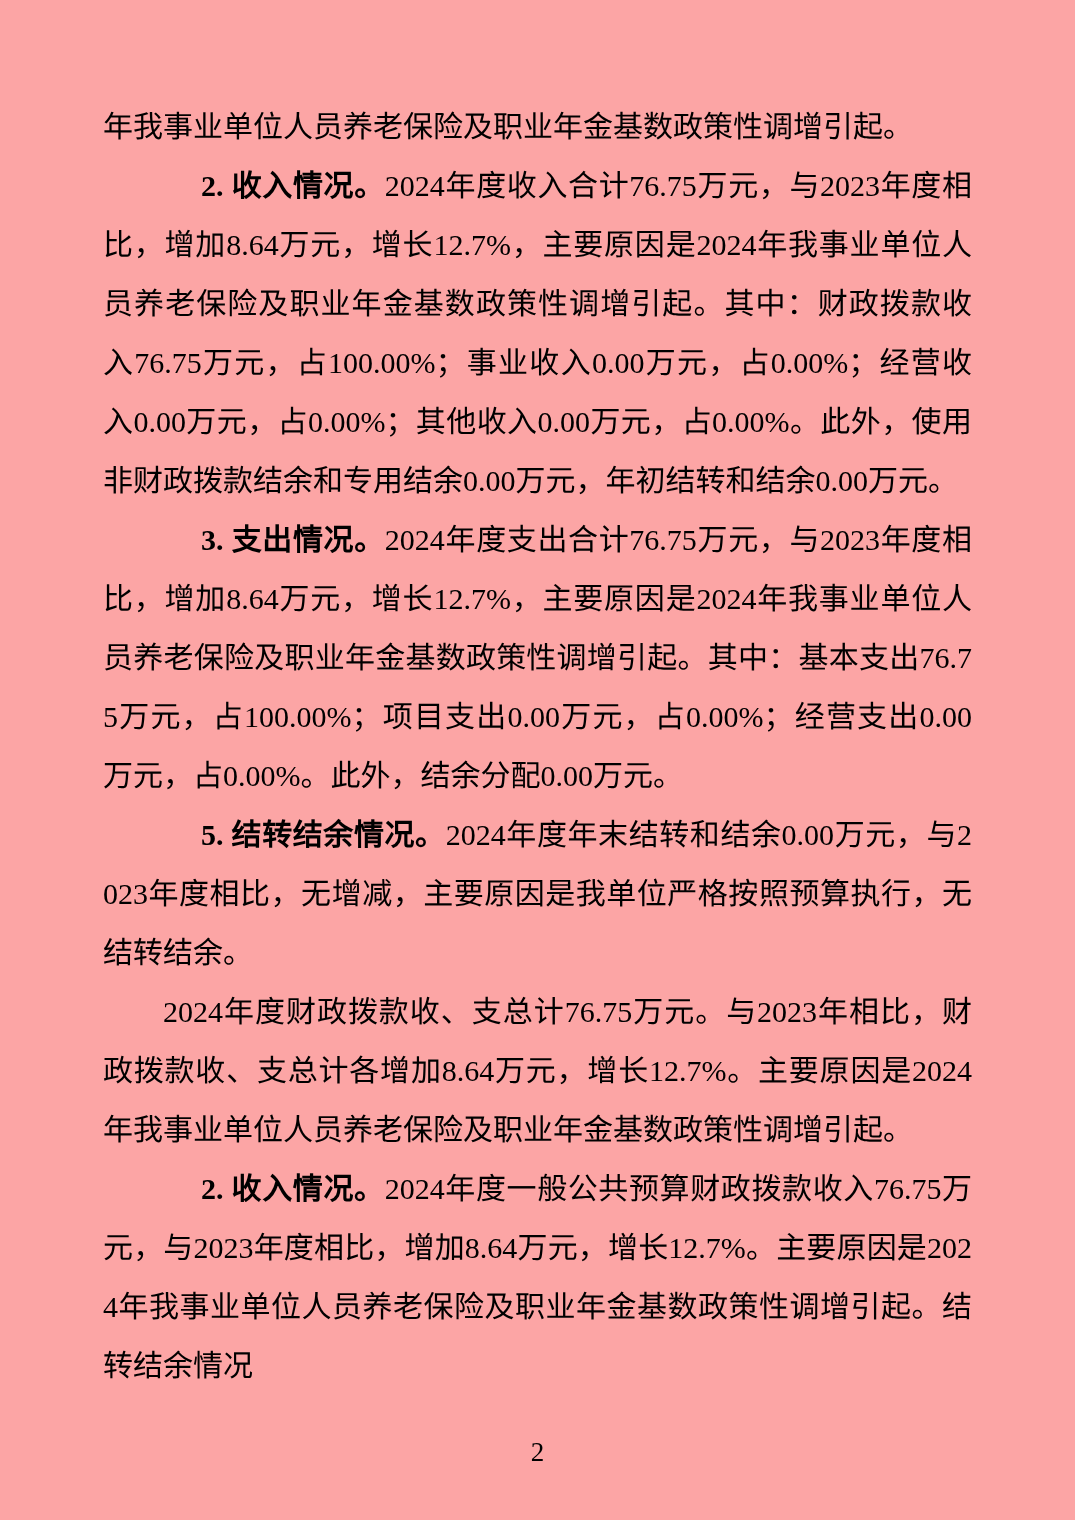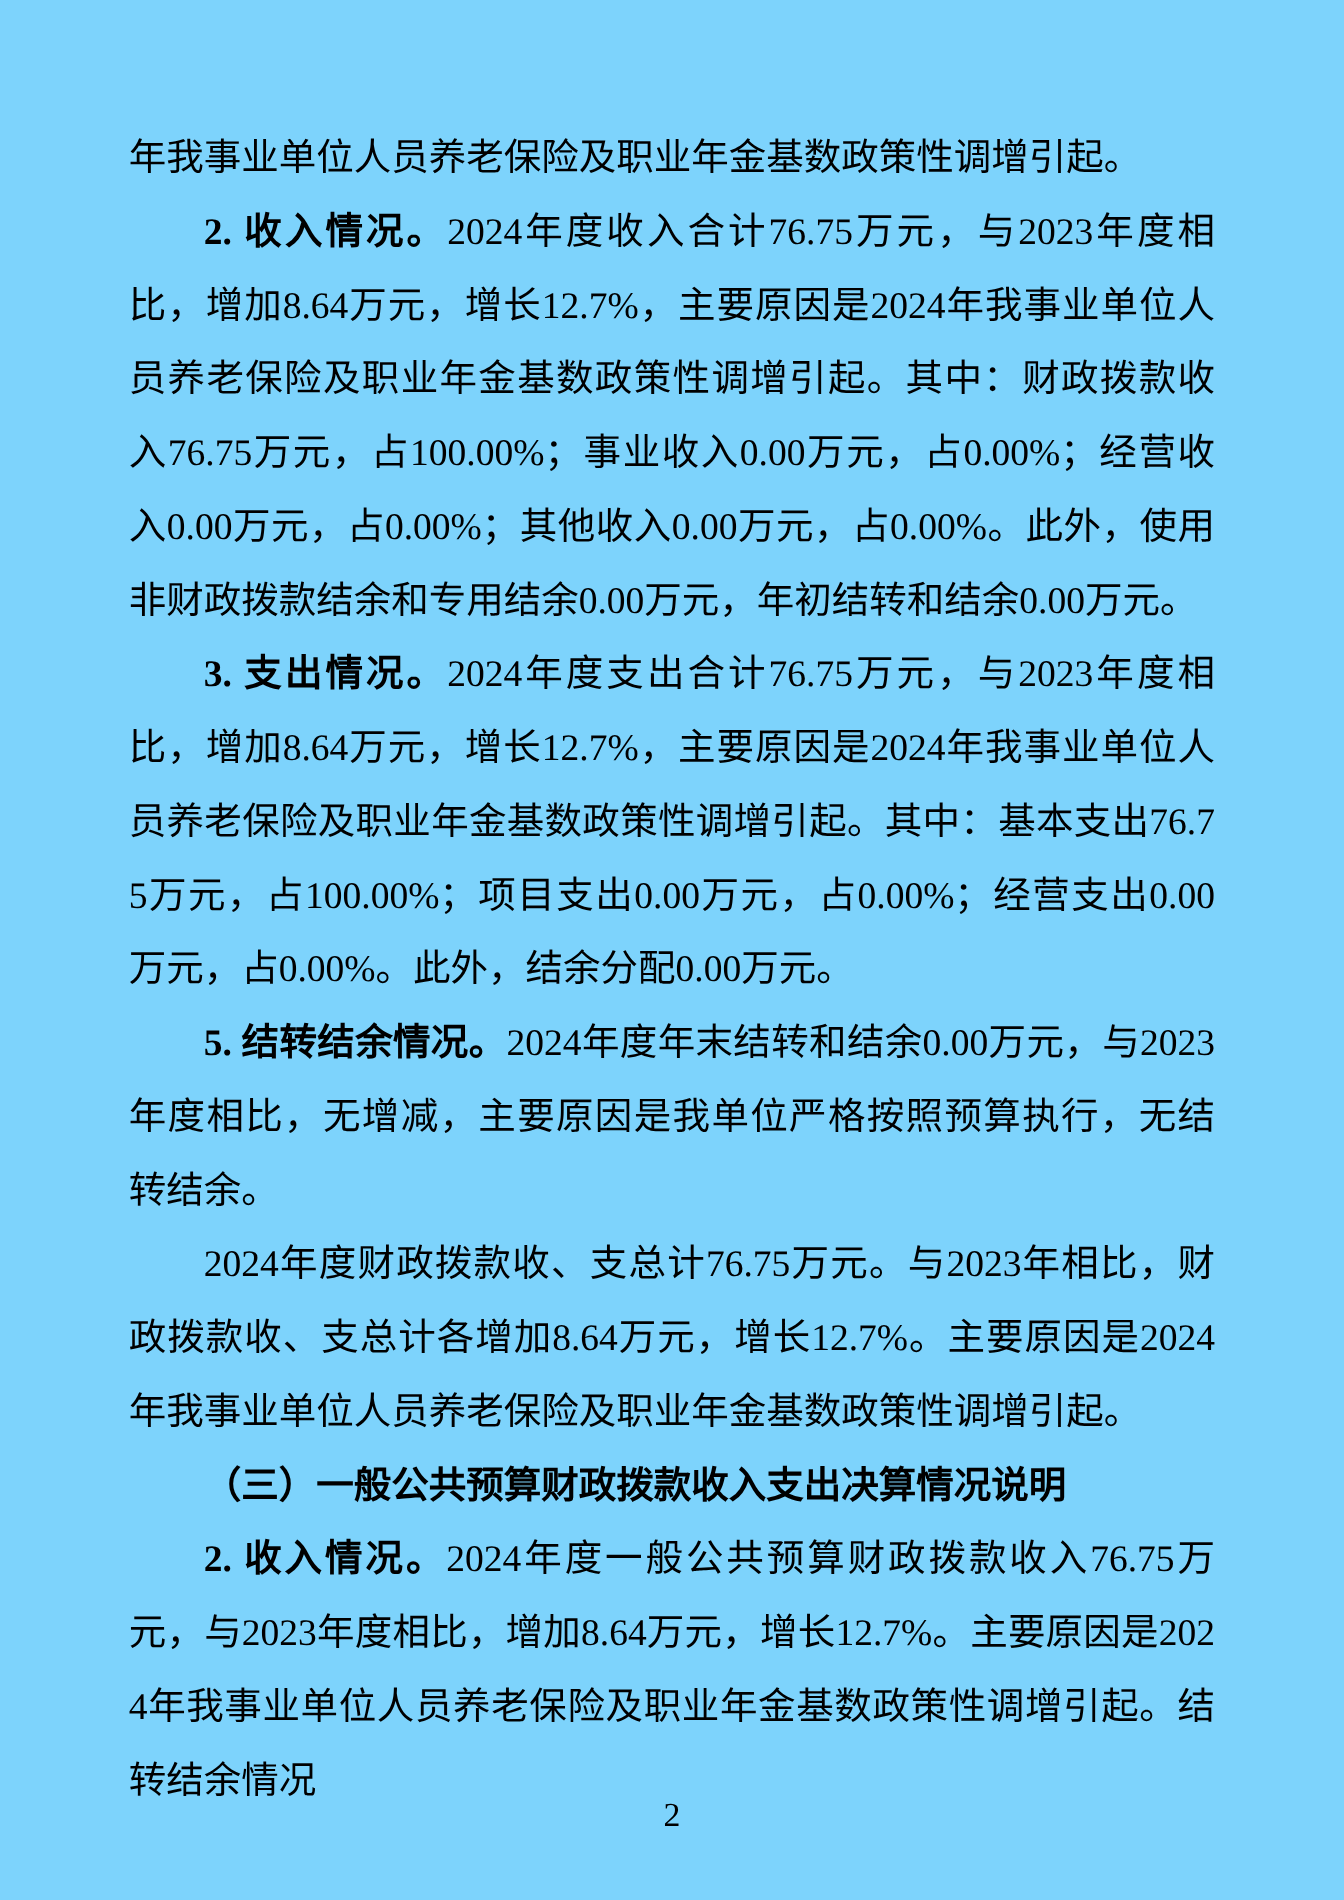--- a/index.html
+++ b/index.html
@@ -1,39 +1,39 @@
 <!DOCTYPE html>
 <html lang="zh-CN"><head>
 <meta charset="utf-8">
 <style>
   html, body { margin: 0; padding: 0; background: #ffffff; }
   .page {
     position: relative;
     width: 1075px;
     height: 1520px;
-    background: #7dd3fc;
+    background: #fca5a5;
     color: #000000;
     font-family: "Liberation Serif", "DejaVu Serif", serif;
     overflow: hidden;
   }
   .content {
     position: absolute;
     left: 103px;
     top: 97px;
     width: 869px;
     font-size: 30px;
     line-height: 59px;
     text-align: justify;
     text-justify: inter-ideograph;
     word-break: break-all;
   }
   .content p { margin: 0; padding: 0; }
   p.indent { text-indent: 2em; }
   p.no-indent { text-indent: 0; }
-  .bold { font-weight: 700; }
+  .bold { font-weight: 700; margin-left: 38px; }
   .footer {
     position: absolute;
     top: 1432px;
     left: 0;
     width: 1075px;
     text-align: center;
     font-size: 27px;
     line-height: 40px;
   }
 </style>
@@ -47,20 +47,19 @@
 
     <p class="indent"><span class="bold">2. 收入情况。</span><span>2024年度收入合计76.75万元，与2023年度相比，增加8.64万元，增长12.7%，主要原因是2024年我事业单位人员养老保险及职业年金基数政策性调增引起。其中：财政拨款收入76.75万元，占100.00%；事业收入0.00万元，占0.00%；经营收入0.00万元，占0.00%；其他收入0.00万元，占0.00%。此外，使用非财政拨款结余和专用结余0.00万元，年初结转和结余0.00万元。</span></p>
 
     <p class="indent"><span class="bold">3. 支出情况。</span><span>2024年度支出合计76.75万元，与2023年度相比，增加8.64万元，增长12.7%，主要原因是2024年我事业单位人员养老保险及职业年金基数政策性调增引起。其中：基本支出76.75万元，占100.00%；项目支出0.00万元，占0.00%；经营支出0.00万元，占0.00%。此外，结余分配0.00万元。</span></p>
 
     <p class="indent"><span class="bold">5. 结转结余情况。</span><span>2024年度年末结转和结余0.00万元，与2023年度相比，无增减，主要原因是我单位严格按照预算执行，无结转结余。</span></p>
 
 
     <p class="indent"><span>2024年度财政拨款收、支总计76.75万元。与2023年相比，财政拨款收、支总计各增加8.64万元，增长12.7%。主要原因是2024年我事业单位人员养老保险及职业年金基数政策性调增引起。</span></p>
 
-    <p class="indent"><span class="bold">（三）一般公共预算财政拨款收入支出决算情况说明</span></p>
 
     <p class="indent"><span class="bold">2. 收入情况。</span><span>2024年度一般公共预算财政拨款收入76.75万元，与2023年度相比，增加8.64万元，增长12.7%。主要原因是2024年我事业单位人员养老保险及职业年金基数政策性调增引起。结转结余情况</span></p>
 
   </div>
 
   <div class="footer">2</div>
 </div>
 
 </body></html>

